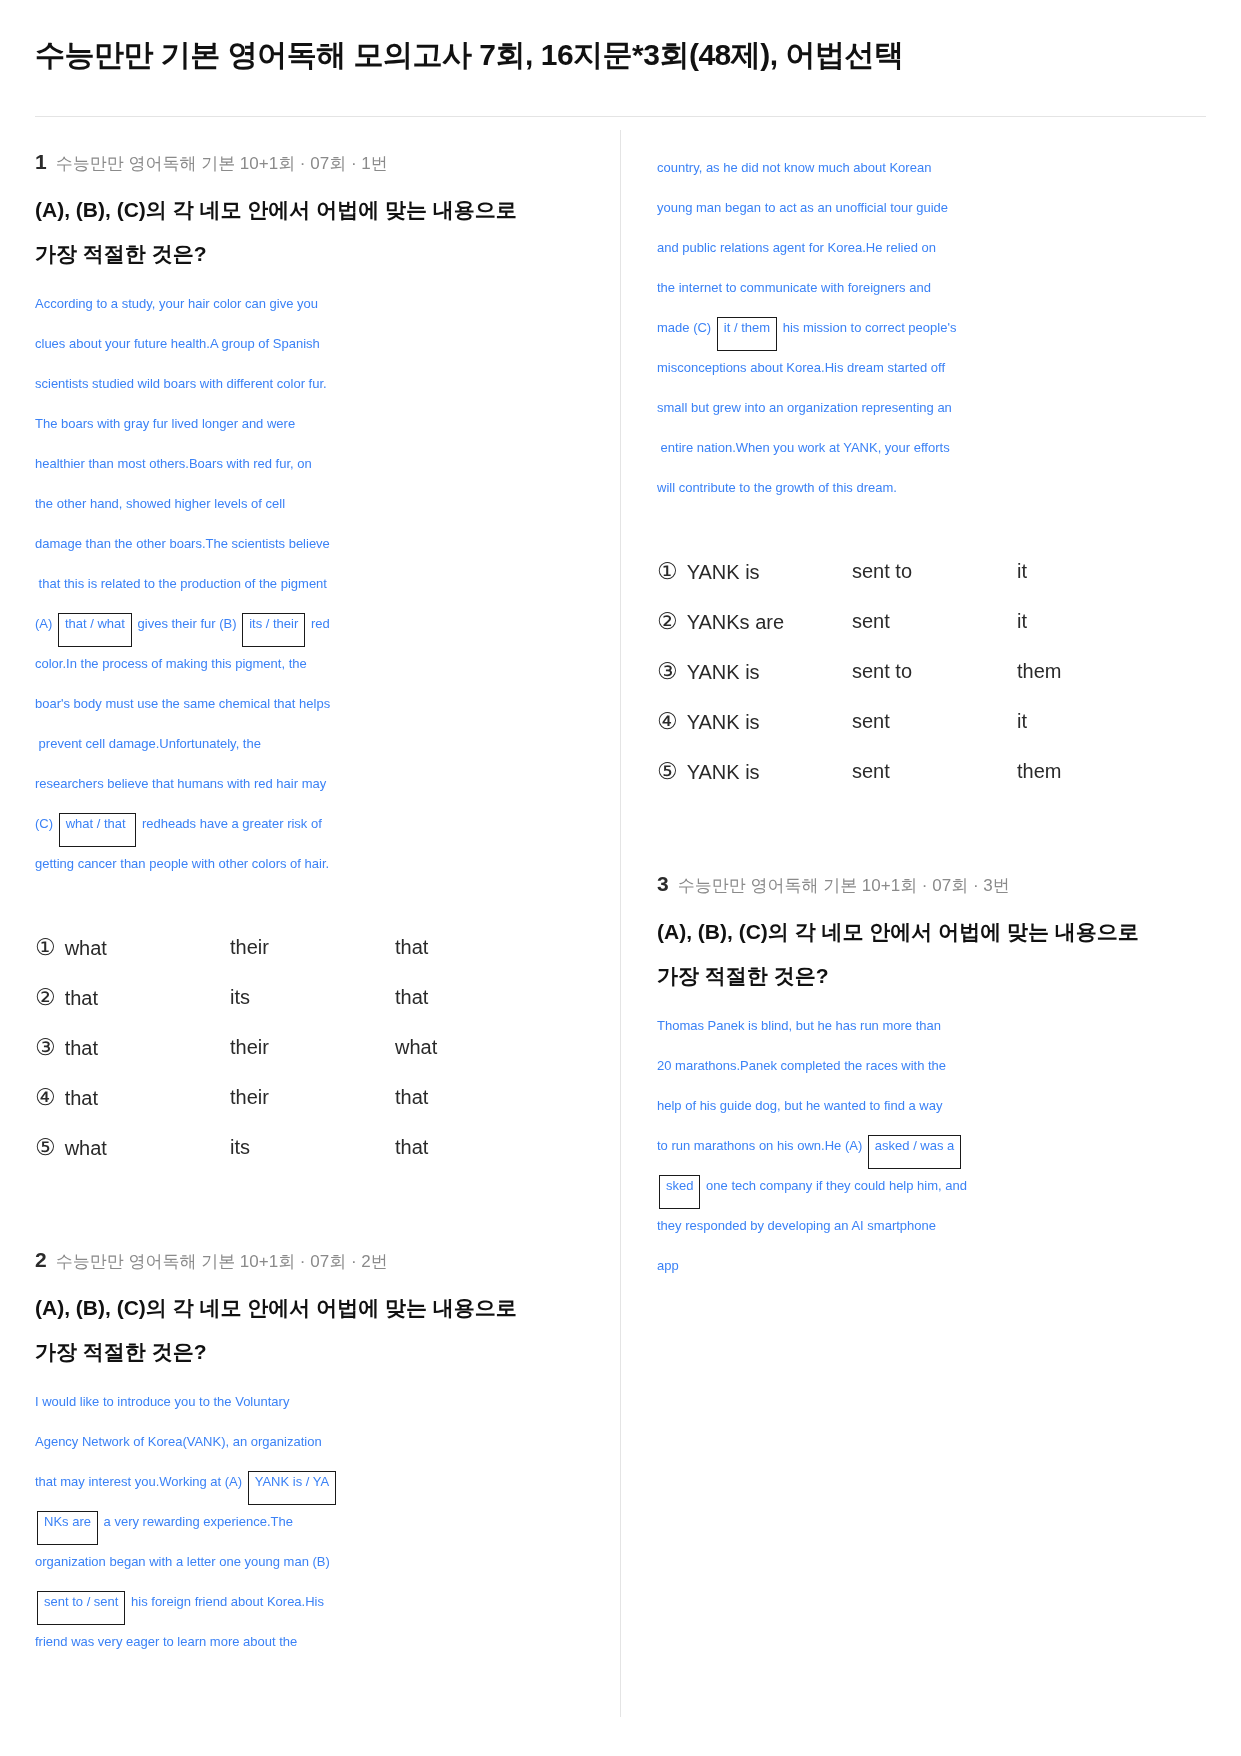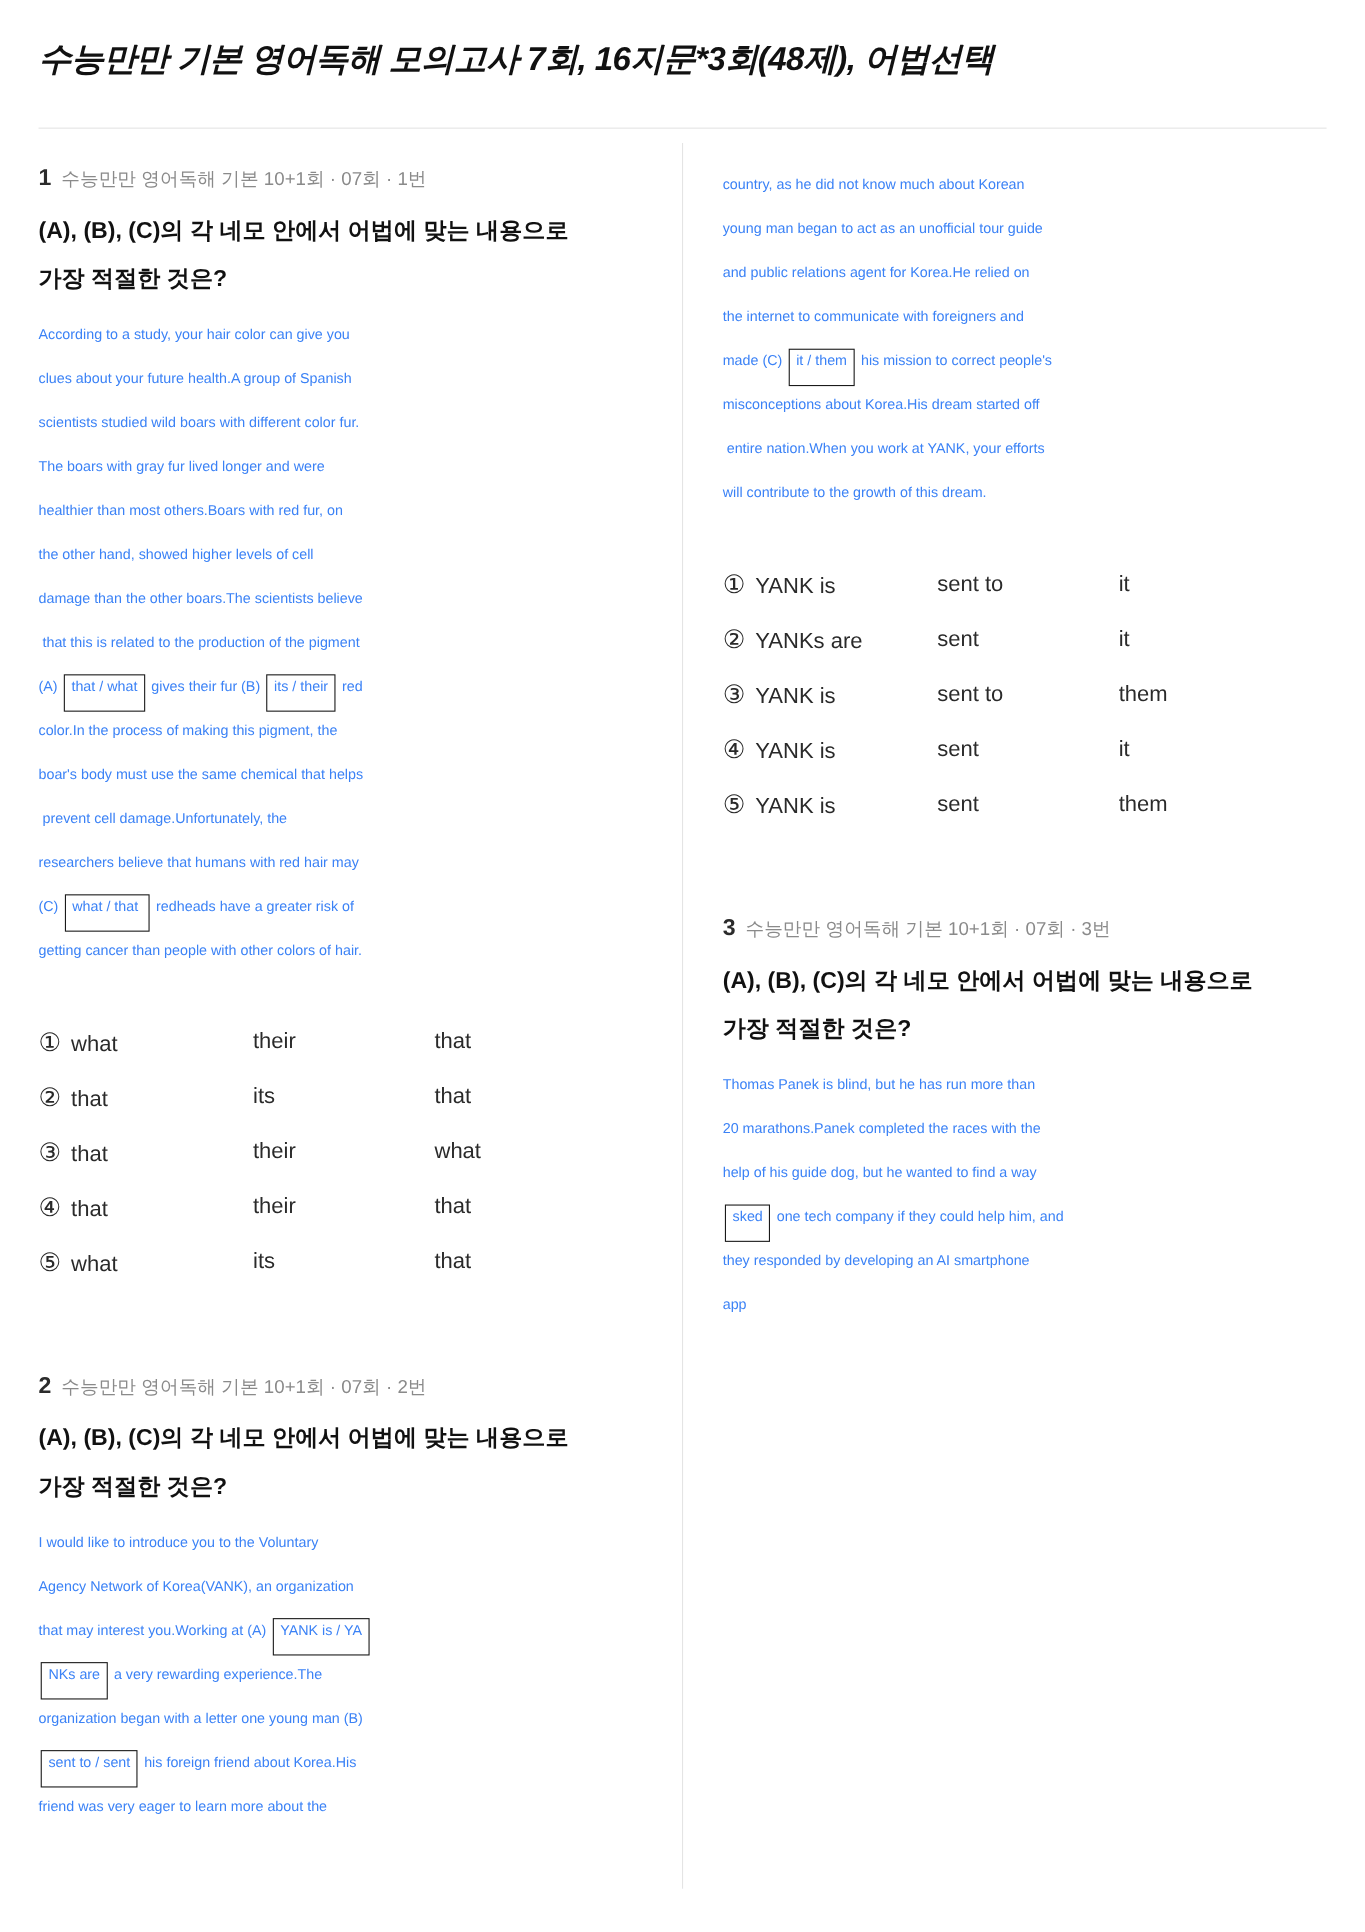--- a/index.html
+++ b/index.html
@@ -10,21 +10,20 @@
     -webkit-font-smoothing: antialiased;
   }
   .page { padding: 34px 35px 39px; }
   .title {
     font-size: 30px;
     font-weight: 700;
     line-height: 42px;
     margin: 0;
     color: #111111;
     letter-spacing: -0.5px;
-    font-style: italic;
   }
   .rule {
     border: none;
     border-top: 1px solid var(--divider-color, #e4e4e4);
     margin: 40px 0 0 0;
   }
   .columns {
     display: flex;
     margin-top: 13px;
     min-height: 1587px;
@@ -154,20 +153,21 @@
       </div>
     <div class="vdivider"></div>
     <div class="col" id="col-right">
         <div class="passage">
           <div class="pline"><span class="seg">country, as he did not know much about Korean</span></div>
           <div class="pline"><span class="seg">young man began to act as an unofficial tour guide</span></div>
           <div class="pline"><span class="seg">and public relations agent for Korea.He relied on</span></div>
           <div class="pline"><span class="seg">the internet to communicate with foreigners and</span></div>
           <div class="pline"><span class="seg">made (C) </span><span class="seg boxseg">it / them</span><span class="seg"> his mission to correct people's</span></div>
           <div class="pline"><span class="seg">misconceptions about Korea.His dream started off</span></div>
+          <div class="pline"><span class="seg">small but grew into an organization representing an</span></div>
           <div class="pline"><span class="seg"> entire nation.When you work at YANK, your efforts</span></div>
           <div class="pline"><span class="seg">will contribute to the growth of this dream.</span></div>
         </div>
         <div class="options">
           <div class="opt-row">
             <span class="opt-c1"><span class="opt-marker">①</span><span class="opt-word">YANK is</span></span>
             <span class="opt-word">sent to</span>
             <span class="opt-word">it</span>
           </div>
           <div class="opt-row">
@@ -193,19 +193,20 @@
         </div>
         <div class="qheader"><span class="qnum">3</span><span class="qsource">수능만만 영어독해 기본 10+1회 · 07회 · 3번</span></div>
         <div class="prompt">
           <div class="prompt-line">(A), (B), (C)의 각 네모 안에서 어법에 맞는 내용으로</div>
           <div class="prompt-line">가장 적절한 것은?</div>
         </div>
         <div class="passage">
           <div class="pline"><span class="seg">Thomas Panek is blind, but he has run more than</span></div>
           <div class="pline"><span class="seg">20 marathons.Panek completed the races with the</span></div>
           <div class="pline"><span class="seg">help of his guide dog, but he wanted to find a way</span></div>
+          <div class="pline"><span class="seg">to run marathons on his own.He (A) </span><span class="seg boxseg">asked / was a</span></div>
           <div class="pline"><span class="seg boxseg">sked</span><span class="seg"> one tech company if they could help him, and</span></div>
           <div class="pline"><span class="seg">they responded by developing an AI smartphone</span></div>
           <div class="pline"><span class="seg">app</span></div>
         </div>
       </div>
   </div>
 </div>
 
 </body></html>

